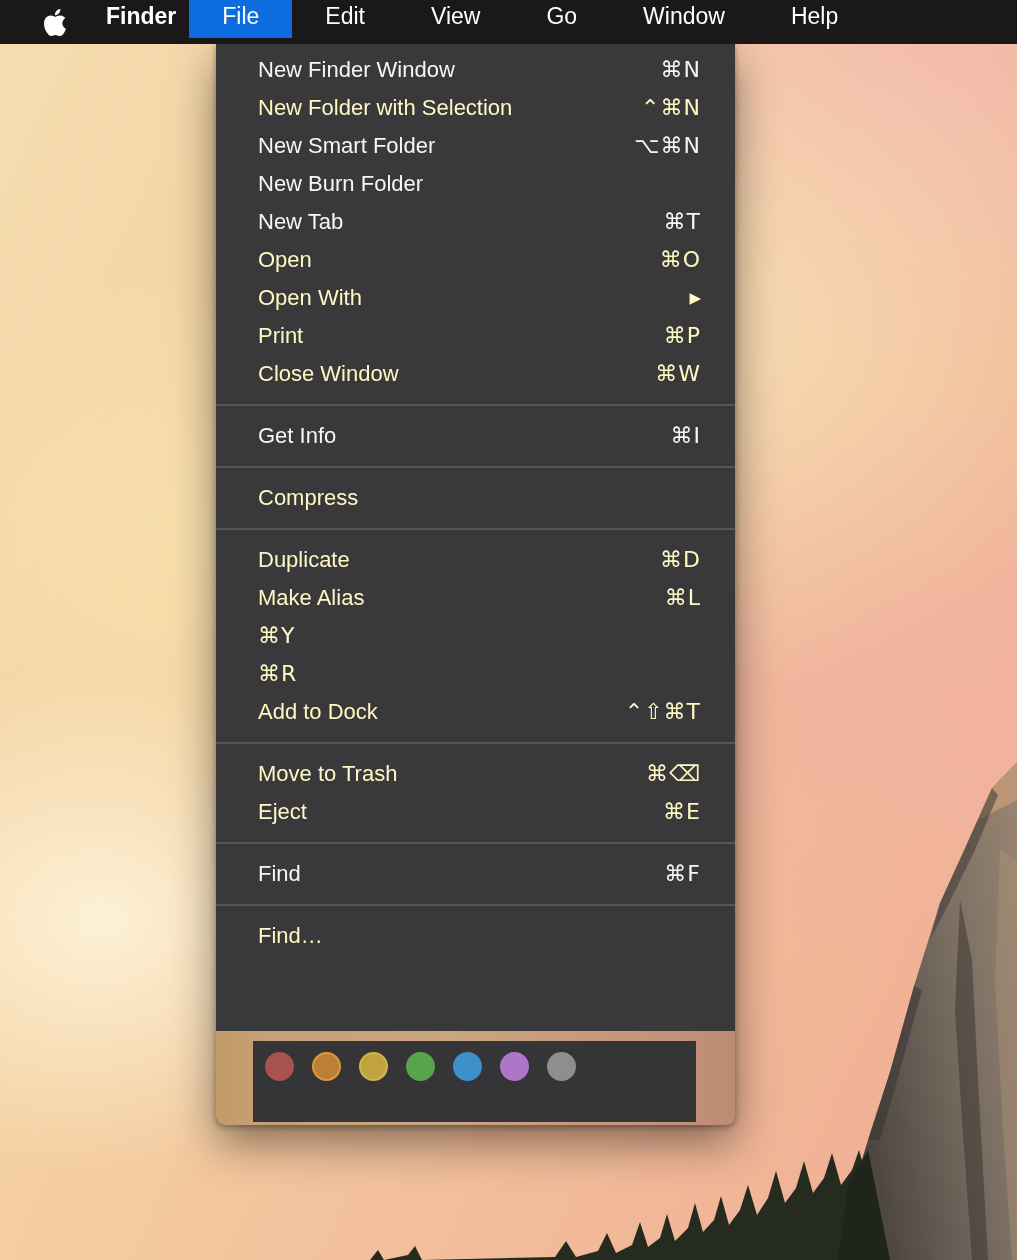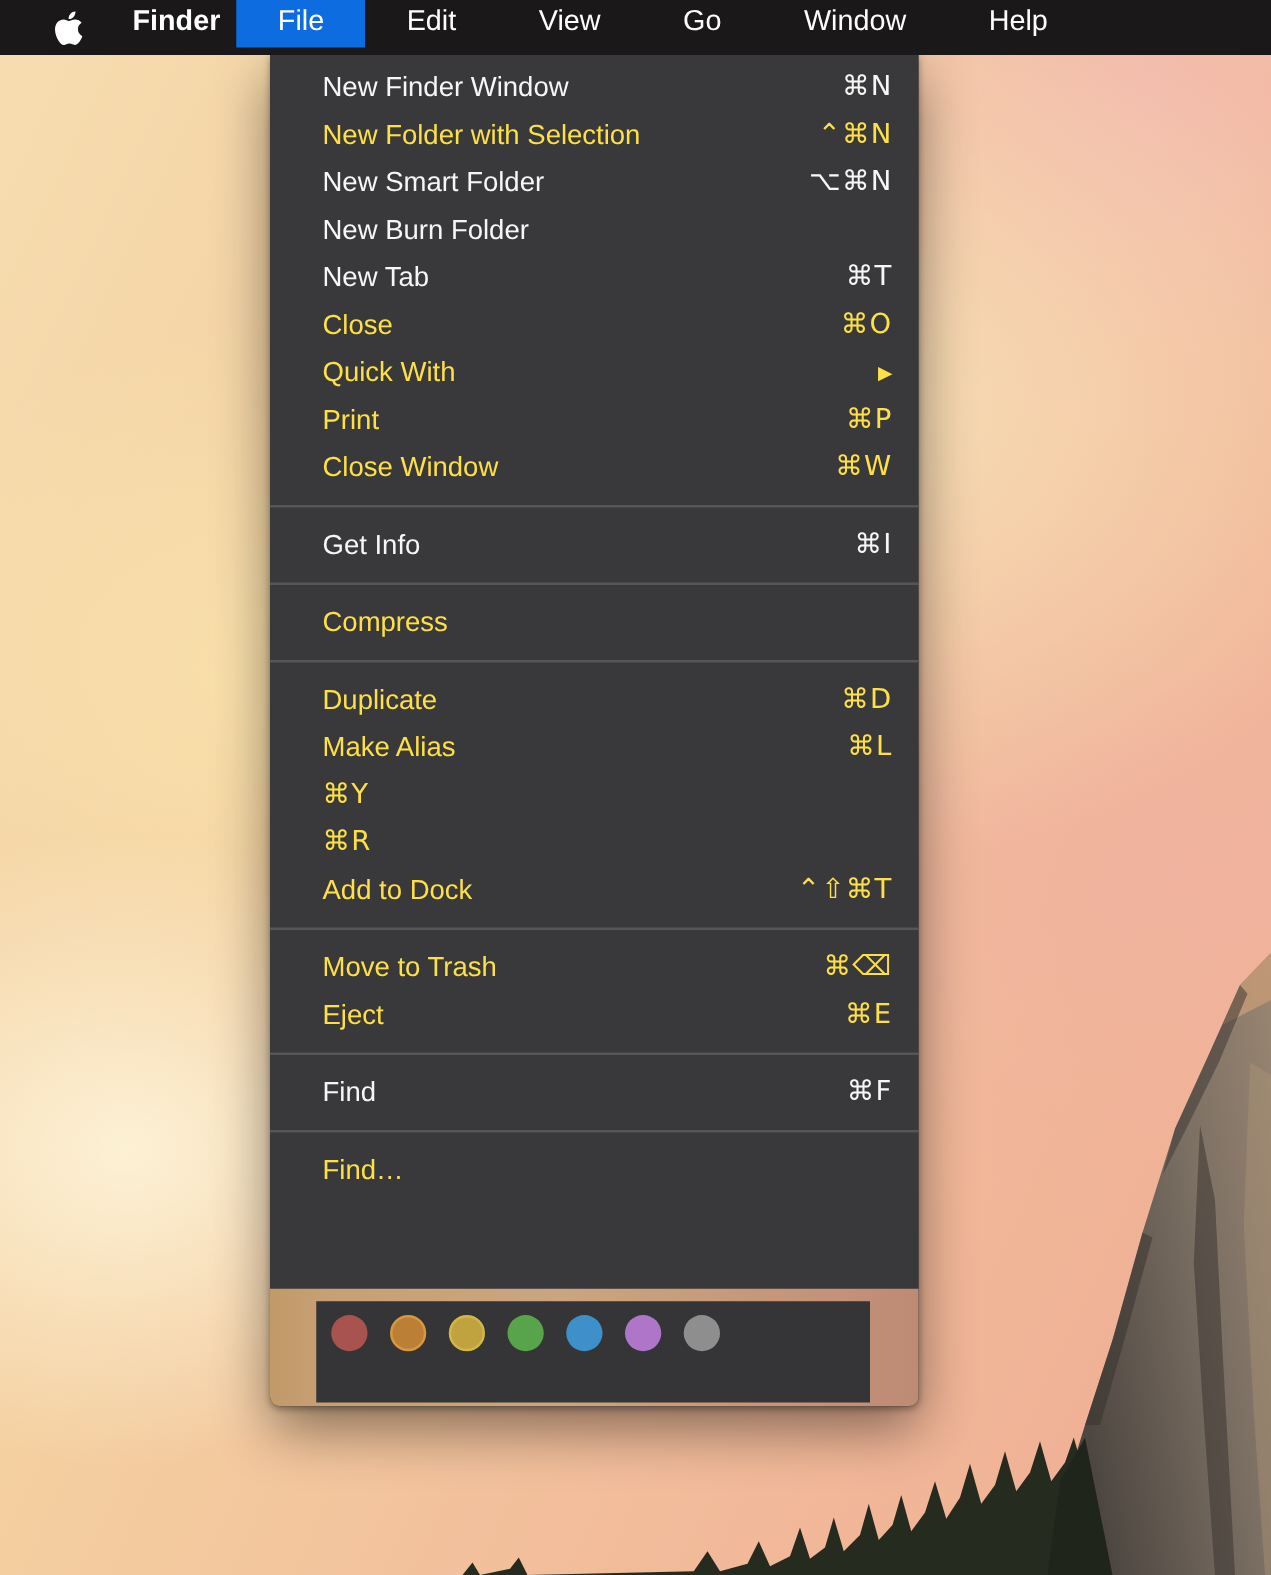--- a/index.html
+++ b/index.html
@@ -33,24 +33,24 @@
   .mb-item.hl{background:var(--highlight,#0d6ce0);}
   
   .menu-panel{
     position:absolute;left:216px;top:44px;width:519px;height:1081px;
     background:var(--panel-bg,#39383a);
     border-radius:0 0 8px 8px;overflow:hidden;
     box-shadow:0 18px 45px rgba(0,0,0,.45),0 2px 6px rgba(0,0,0,.35);
     z-index:20;box-sizing:border-box;padding-top:7px;
   }
   .menu-row{height:38px;line-height:38px;display:flex;align-items:center;
-    padding-left:42px;padding-right:21px;font-size:22px;color:#f6f6f7;}
+    padding-left:42px;padding-right:34px;font-size:22px;color:#f6f6f7;}
   .menu-row .lbl{flex:1;white-space:nowrap;}
   .menu-row .sc{white-space:nowrap;letter-spacing:1px;font-family:"DejaVu Sans","Liberation Sans",sans-serif;}
-  .menu-row.disabled{color:#fde047;}
+  .menu-row.disabled{color:#fef9c3;}
   .menu-row .sc.submenu-arrow{font-size:15px;letter-spacing:0;}
   .menu-sep{height:2px;background:var(--sep,#565559);margin:11px 0;}
   
   .tag-strip{
     position:absolute;left:0;bottom:0;width:519px;height:94px;
     background:linear-gradient(90deg,#c19a68 0%,#c8a077 10%,#cba57e 45%,#c39279 88%,#bd8a73 100%);
   }
   .tag-inner{
     position:absolute;left:37px;right:39px;top:10px;bottom:3px;
     background:#353437;display:flex;align-items:flex-start;padding-left:12px;padding-top:11px;
@@ -119,25 +119,25 @@
         <span class="sc">⌥⌘N</span>
       </div>
       <div class="menu-row">
         <span class="lbl">New Burn Folder</span>
       </div>
       <div class="menu-row">
         <span class="lbl">New Tab</span>
         <span class="sc">⌘T</span>
       </div>
       <div class="menu-row disabled">
-        <span class="lbl">Close</span>
+        <span class="lbl">Open</span>
         <span class="sc">⌘O</span>
       </div>
       <div class="menu-row disabled">
-        <span class="lbl">Quick With</span>
+        <span class="lbl">Open With</span>
         <span class="sc submenu-arrow">▶</span>
       </div>
       <div class="menu-row disabled">
         <span class="lbl">Print</span>
         <span class="sc">⌘P</span>
       </div>
       <div class="menu-row disabled">
         <span class="lbl">Close Window</span>
         <span class="sc">⌘W</span>
       </div>

